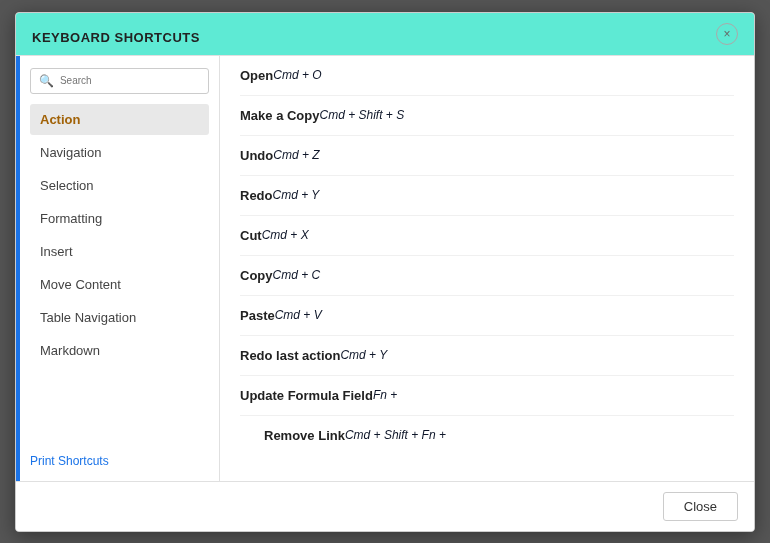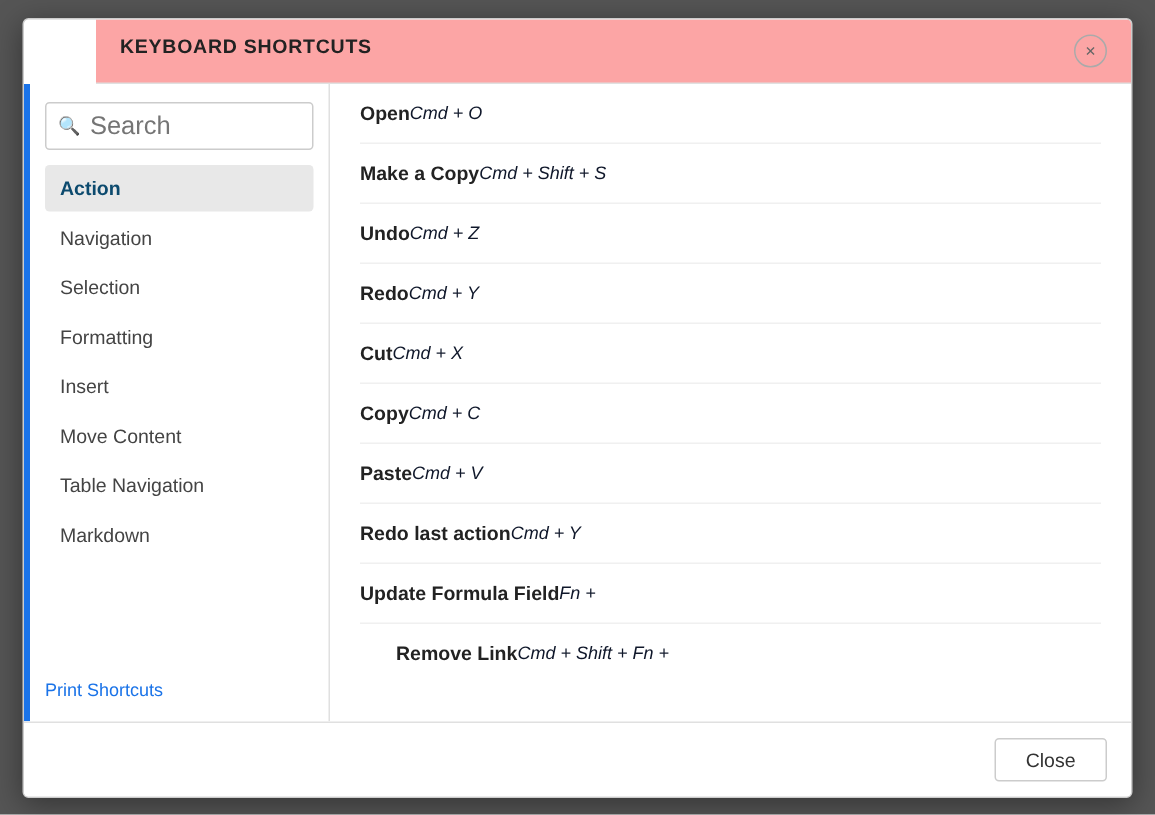--- a/index.html
+++ b/index.html
@@ -20,26 +20,25 @@
       width: 740px;
       height: 520px;
       display: flex;
       flex-direction: column;
       box-shadow: 0 4px 20px rgba(0,0,0,0.4);
       position: relative;
       overflow: hidden;
     }
     .dialog-header {
       display: flex;
-      align-items: flex-start;
+      align-items: flex-end;
       justify-content: space-between;
       padding: 10px 16px;
       border-bottom: 1px solid #e0e0e0;
-      background: #fca5a5;
-      margin-left: 48px;
+      background: #5eead4;
     }
     .dialog-title {
       font-size: 13px;
       font-weight: bold;
       color: #222;
       letter-spacing: 0.5px;
     }
     .close-btn {
       background: none;
       border: 1.5px solid #aaa;
@@ -82,37 +81,37 @@
       background: #fff;
     }
     .search-icon {
       color: #888;
       font-size: 12px;
       margin-right: 6px;
     }
     .search-input {
       border: none;
       outline: none;
-      font-size: 17px;
+      font-size: 10px;
       color: #4c1d95;
       width: 100%;
       background: transparent;
     }
     .nav-item {
       padding: 8px 10px;
       font-size: 13px;
       color: #444;
       border-radius: 3px;
       cursor: pointer;
       margin-bottom: 2px;
     }
     .nav-item.active {
       background: #e8e8e8;
       font-weight: bold;
-      color: #0c4a6e;
+      color: #a16207;
     }
     .sidebar-footer {
       margin-top: auto;
       padding-top: 10px;
     }
     .print-link {
       color: #1a73e8;
       font-size: 12px;
       text-decoration: none;
       cursor: pointer;

